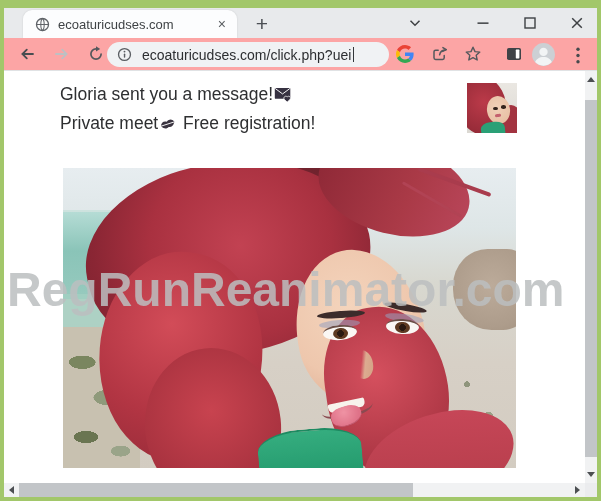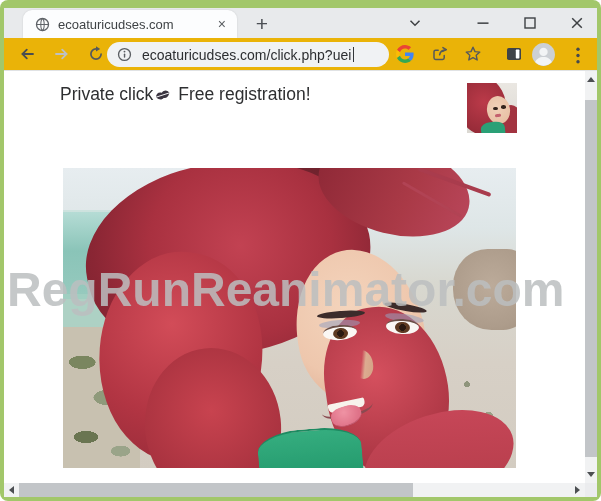--- a/index.html
+++ b/index.html
@@ -1,29 +1,29 @@
 <!DOCTYPE html>
 <html><head>
 <meta charset="utf-8">
 <style>
   html,body{margin:0;padding:0;background:#ffffff;font-family:"Liberation Sans","DejaVu Sans",sans-serif;}
-  .window{position:relative;width:601px;height:501px;background:#a2c76a;overflow:hidden;border-radius:8px;}
+  .window{position:relative;width:601px;height:501px;background:#a2c76a;overflow:hidden;}
 
   
   .titlebar{position:absolute;left:4px;top:8px;width:593px;height:30px;background:#e8eaec;}
   .tab{position:absolute;left:19px;top:2px;width:214px;height:28px;background:#fcfdfe;border-radius:9px 9px 0 0;display:flex;align-items:center;box-sizing:border-box;padding:0 6px 0 6px;box-shadow:0 0 2px rgba(0,0,0,.12);}
   .favicon{width:15px;height:15px;margin:0 8px 0 6px;flex:0 0 auto;}
   .tab-title{font-size:13px;color:#3f4346;flex:1;white-space:nowrap;overflow:hidden;}
   .tab-close{font-size:14px;color:#5a5e62;padding:0 5px;line-height:1;}
   .newtab{position:absolute;left:244px;top:3px;width:28px;height:25px;display:flex;align-items:center;justify-content:center;font-size:21px;font-weight:300;color:#4b4f54;}
   .wc{position:absolute;top:7px;width:16px;height:16px;}
   .wc-chevron{left:403px;} .wc-min{left:471px;} .wc-max{left:518px;} .wc-close{left:565px;}
 
   
-  .toolbar{position:absolute;left:4px;top:38px;width:593px;height:33px;background:#eab308;border-bottom:1px solid #e0e2e4;box-sizing:border-box;}
+  .toolbar{position:absolute;left:4px;top:38px;width:593px;height:33px;background:#fca5a5;border-bottom:1px solid #e0e2e4;box-sizing:border-box;}
   .tb-icon{position:absolute;top:7px;width:18px;height:18px;}
   .tb-back{left:14px;} .tb-fwd{left:49px;} .tb-reload{left:83px;}
   .omnibox{position:absolute;left:103px;top:4px;width:282px;height:25px;border-radius:13px;background:#f0f2f4;display:flex;align-items:center;overflow:hidden;}
   .ob-info{width:17px;height:17px;margin-left:9px;flex:0 0 auto;}
   .ob-url{font-size:14px;color:#2c2e31;margin-left:9px;white-space:nowrap;}
   .caret{width:1px;height:15px;background:#33363a;margin-left:2px;flex:0 0 auto;}
   .tb-g{left:392px;} .tb-share{left:427px;} .tb-star{left:460px;} .tb-panel{left:501px;}
   .avatar{position:absolute;left:527px;top:4px;width:25px;height:25px;}
   .menu-dots{position:absolute;left:571px;top:9px;width:6px;height:17px;}
 
@@ -170,21 +170,26 @@
     <svg class="menu-dots" viewBox="0 0 6 17">
       <circle cx="3" cy="2.2" r="1.7" fill="#46494d"></circle>
       <circle cx="3" cy="8.5" r="1.7" fill="#46494d"></circle>
       <circle cx="3" cy="14.8" r="1.7" fill="#46494d"></circle>
     </svg>
   </div>
 
   <div class="content">
 
     <div class="headline">
-      <div class="row"><span>Private click</span><svg class="emo" width="17" height="17" viewBox="0 0 18 18" style="transform:rotate(-18deg);">
+      <div class="row"><span>Gloria sent you a message!</span><svg class="emo" width="19" height="17" viewBox="0 0 20 18">
+          <rect x="0.8" y="2" width="16.4" height="11.6" rx="1" fill="#363141"></rect>
+          <path d="M1.2 2.6 9 8.4l7.8-5.8" stroke="#ffffff" stroke-width="1" fill="none"></path>
+          <path d="M13.9 17l-2.7-2.4c-.9-.8-1.1-2.2-.3-3.1.8-.9 2.2-.9 3 0 .8-.9 2.2-.9 3 0 .8.9.6 2.3-.3 3.1L13.9 17z" fill="#363141" stroke="#ffffff" stroke-width="0.8"></path>
+        </svg></div>
+      <div class="row"><span>Private meet</span><svg class="emo" width="17" height="17" viewBox="0 0 18 18" style="transform:rotate(-18deg);">
           <path d="M1.5 9.6C3 5.8 5.8 5 8.9 6.9c.05.03.15.03.2 0C12.2 5 15 5.8 16.5 9.6 14 13.6 11.5 14.2 9 12.8 6.5 14.2 4 13.6 1.5 9.6z" fill="#3a3440"></path>
           <path d="M1.5 9.6h15" stroke="#ffffff" stroke-width="0.9"></path>
         </svg><span> Free registration!</span></div>
     </div>
 
     <div class="thumb">
       <div class="t-hair"></div>
       <div class="t-hair2"></div>
       <div class="t-face"></div>
       <div class="t-eye1"></div>

